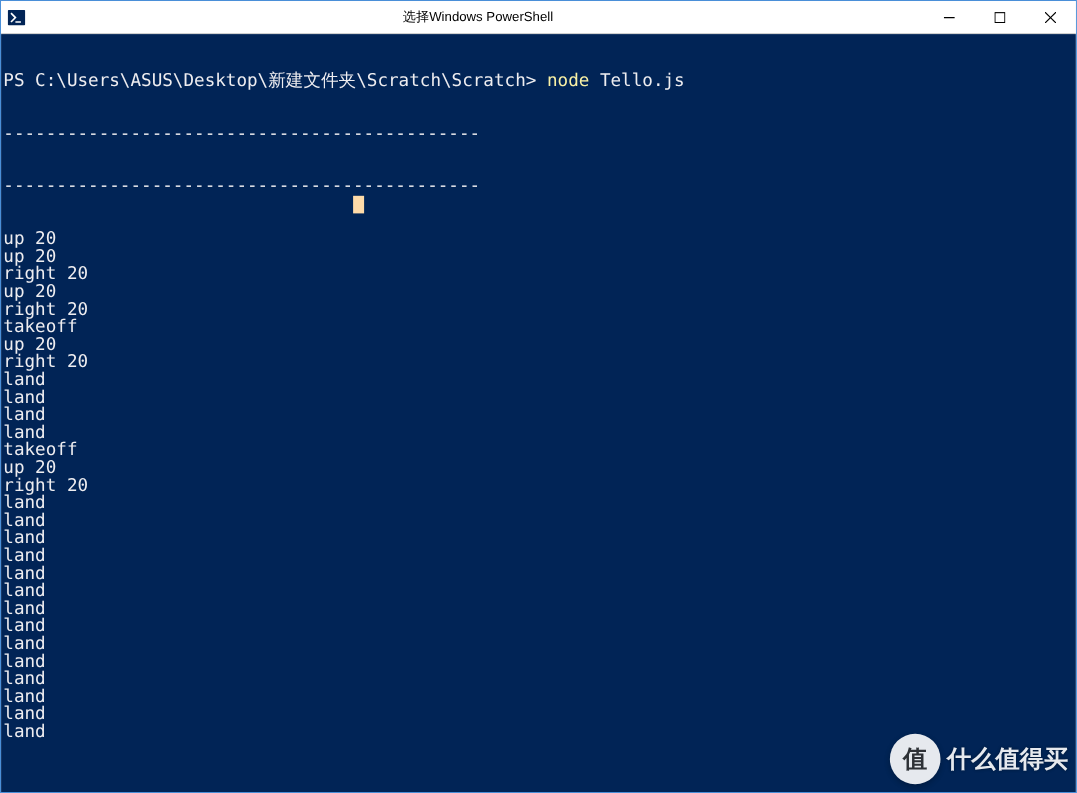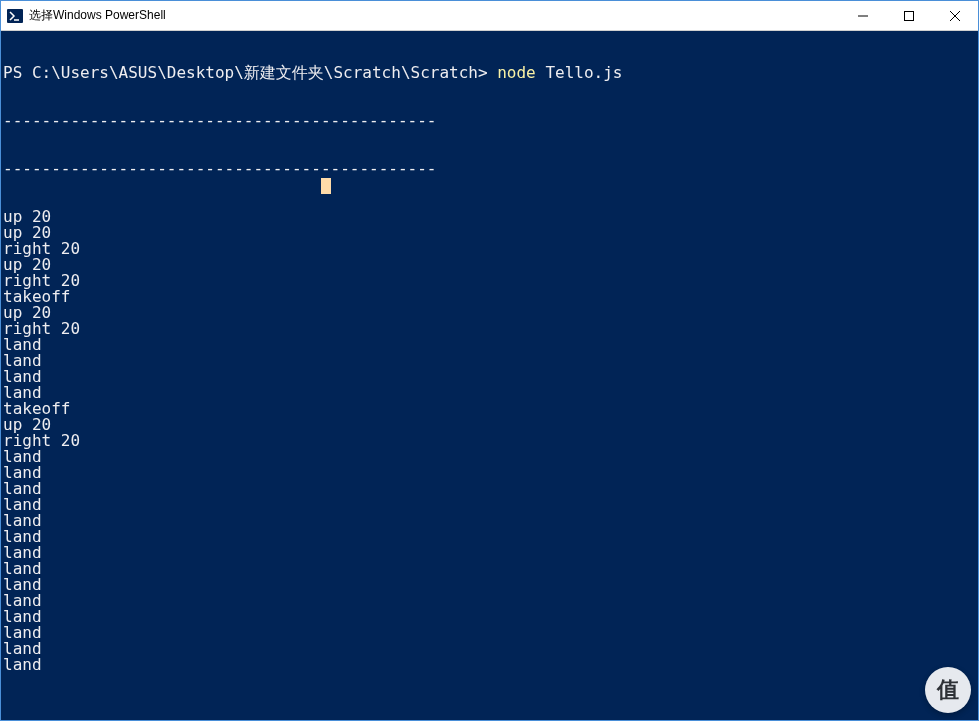--- a/index.html
+++ b/index.html
@@ -26,20 +26,21 @@
       background: #fff;
     }
     
     .titlebar {
       height: 30px;
       background: #ffffff;
       border-bottom: 1px solid #d0d0d0;
       display: flex;
       align-items: center;
       padding-left: 6px;
+      text-align: center;
     }
     
     .titlebar-icon {
       width: 16px;
       height: 16px;
       margin-right: 6px;
       display: flex;
       align-items: center;
       justify-content: center;
     }
@@ -178,13 +179,14 @@
     <div class="prompt-line"><span class="prompt-prefix">PS C:\Users\ASUS\Desktop\新建文件夹\Scratch\Scratch&gt;</span> <span class="cmd-yellow">node</span> <span class="cmd-white">Tello.js</span></div>
     <div class="term-line">---------------------------------------------</div>
     <div class="term-line">---------------------------------------------</div>
     <div id="output-container"><div class="term-line">up 20</div><div class="term-line">up 20</div><div class="term-line">right 20</div><div class="term-line">up 20</div><div class="term-line">right 20</div><div class="term-line">takeoff</div><div class="term-line">up 20</div><div class="term-line">right 20</div><div class="term-line">land</div><div class="term-line">land</div><div class="term-line">land</div><div class="term-line">land</div><div class="term-line">takeoff</div><div class="term-line">up 20</div><div class="term-line">right 20</div><div class="term-line">land</div><div class="term-line">land</div><div class="term-line">land</div><div class="term-line">land</div><div class="term-line">land</div><div class="term-line">land</div><div class="term-line">land</div><div class="term-line">land</div><div class="term-line">land</div><div class="term-line">land</div><div class="term-line">land</div><div class="term-line">land</div><div class="term-line">land</div><div class="term-line">land</div></div>
     <div class="cursor-block"></div>
   </div>
 </div>
 
 <div class="watermark">
   <div class="watermark-circle">值</div>
+  <div class="watermark-text">什么值得买</div>
 </div>
 
 </body></html>

